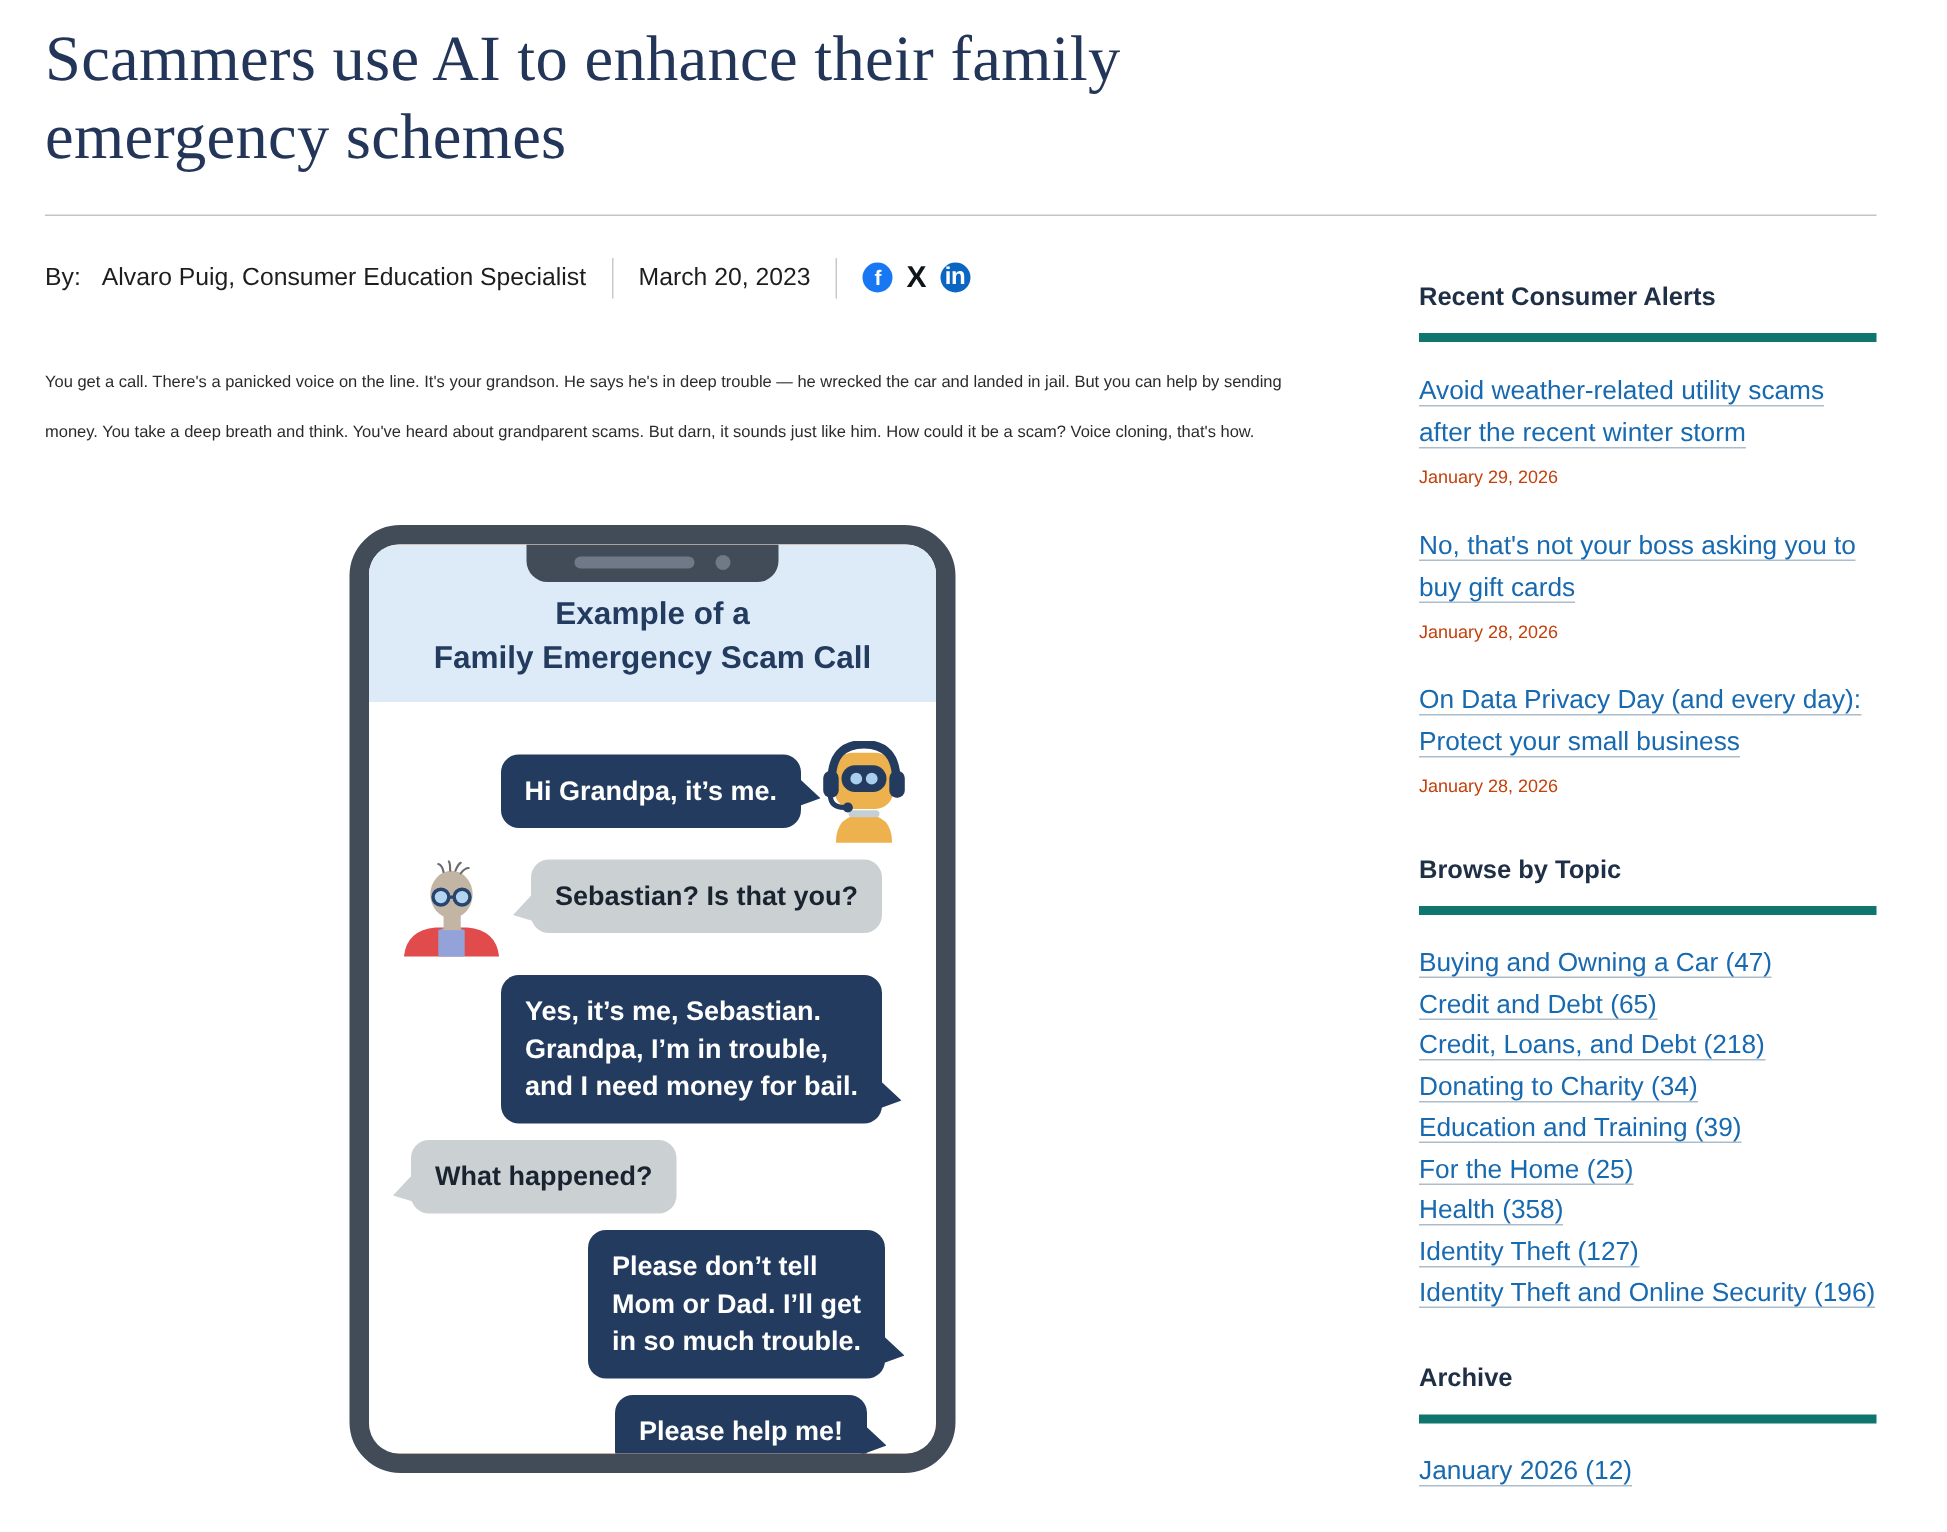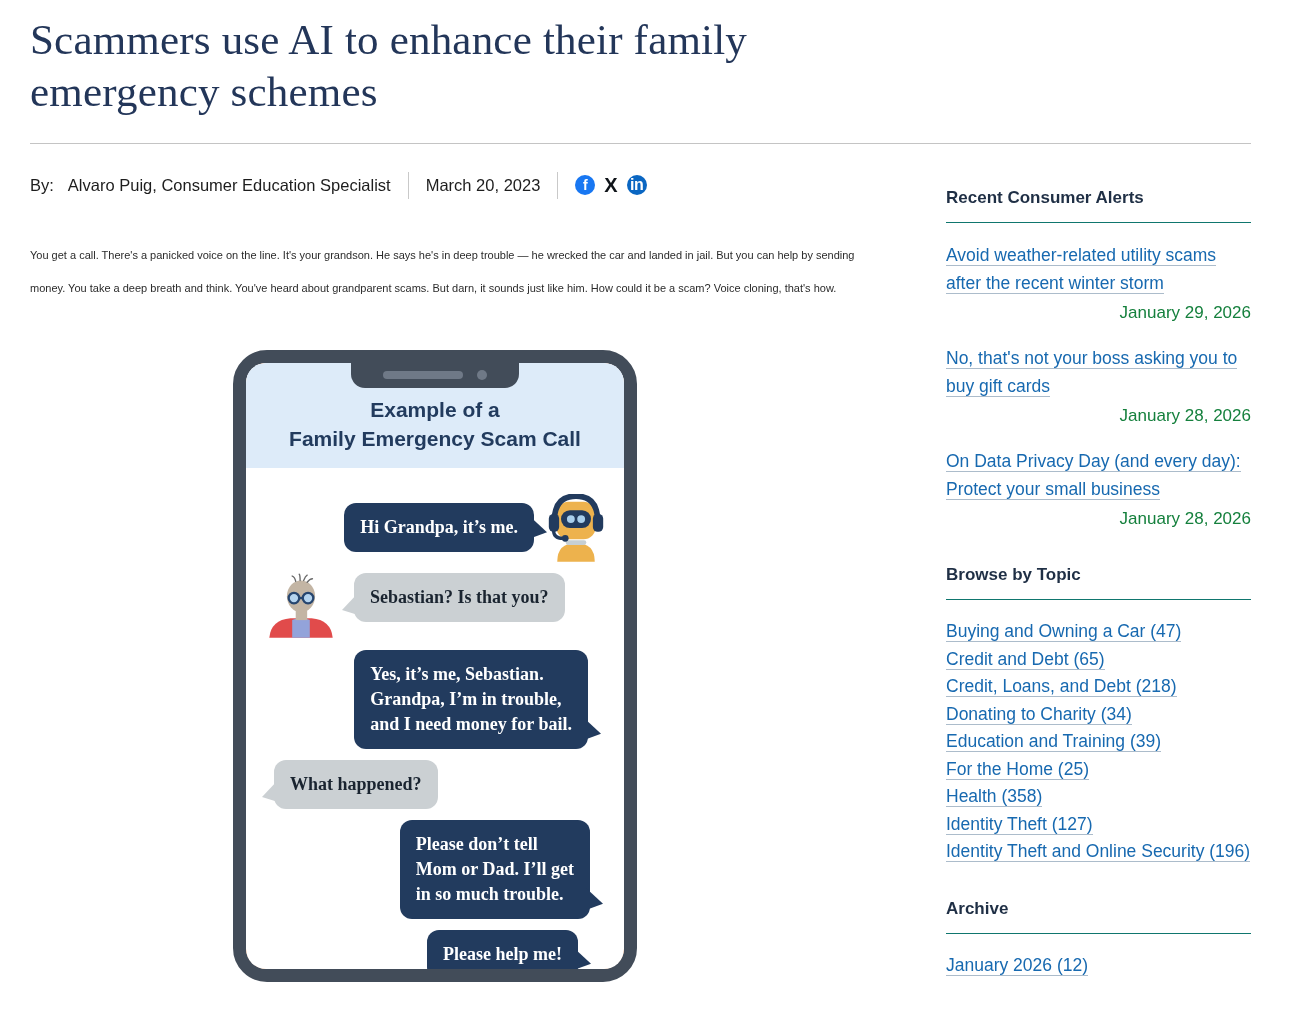--- a/index.html
+++ b/index.html
@@ -27,21 +27,21 @@
   .phone { width:404px; height:632px; margin:45px 0 0 203px; border:13px solid var(--phone-frame,#424C59);
            border-radius:34px; background:#f97316; position:relative; }
   .screen { position:relative; width:100%; height:100%; border-radius:20px; overflow:hidden; background:#fff; }
   .notch { position:absolute; top:0; left:50%; transform:translateX(-50%); width:168px; height:25px;
            background:var(--phone-frame,#424C59); border-radius:0 0 14px 14px; display:flex;
            align-items:center; justify-content:center; gap:14px; z-index:5; }
   .speaker { width:80px; height:8px; border-radius:4px; background:#6F7987; }
   .camera { width:10px; height:10px; border-radius:50%; background:#6F7987; }
   .ig-header { background:var(--phone-header-blue,#DDEBF9); padding:32px 8px 15px; text-align:center;
                font-weight:bold; font-size:21px; line-height:29px; color:var(--infographic-navy,#223B5E); }
-  .chat { padding:15px 18px 0; display:flex; flex-direction:column;font-family:Liberation Serif, serif; }
+  .chat { padding:15px 18px 0; display:flex; flex-direction:column; }
   .msg-row { display:flex; margin-top:11px; align-items:center; }
   .msg-row.left { justify-content:flex-start; }
   .msg-row.right { justify-content:flex-end; }
   .bubble { position:relative; font-size:18px; line-height:25px; font-weight:bold; padding:12px 16px;
             border-radius:12px; white-space:pre-line; }
   .bubble.navy { background:var(--infographic-navy,#223B5E); color:#fff; }
   .bubble.gray { background:var(--bubble-gray,#CBD0D3); color:#1A2430; }
   .bubble.navy::after { content:""; position:absolute; right:-13px; bottom:9px; width:17px; height:22px;
                         background:var(--infographic-navy,#223B5E); clip-path:polygon(0 0,100% 72%,0 100%); }
   .bubble.tail-mid::after { bottom:auto; top:13px; }
@@ -53,25 +53,25 @@
   .r3 .bubble { margin-right:18px; }
   .r4 .bubble { margin-left:10px; }
   .r5 .bubble { margin-right:16px; }
   .r6 .bubble { margin-right:28px; }
   .avatar { flex:none; }
 
   
   .sidebar { position:absolute; left:946px; top:188px; width:305px; }
   .side-section { margin-bottom:33px; }
   .side-heading { font-size:17px; font-weight:bold; color:var(--heading-dark,#1F2F45);
-                  padding-bottom:14px; border-bottom:1px solid #0f766e; }
+                  padding-bottom:14px; border-bottom:6px solid #0f766e; }
   .alert { margin-top:19px; }
   .side-link { font-size:17.5px; line-height:27.5px; color:var(--link-blue,#1769B0); text-decoration:none;
                border-bottom:1px solid #ACBCCB; cursor:pointer; }
-  .alert-date { font-size:17px; line-height:26px; color:#15803d; margin-top:3px;text-align:right; }
+  .alert-date { font-size:12px; line-height:26px; color:#c2410c; margin-top:3px; }
   .topic-list, .archive-list { list-style:none; margin-top:18px; }
   .topic-list li, .archive-list li { line-height:27.4px; font-size:17.5px; }
 </style>
 </head>
 <body>
 
 <div class="page">
 
   <div class="main">
     <h1 class="page-title">Scammers use AI to enhance their family emergency schemes</h1>

